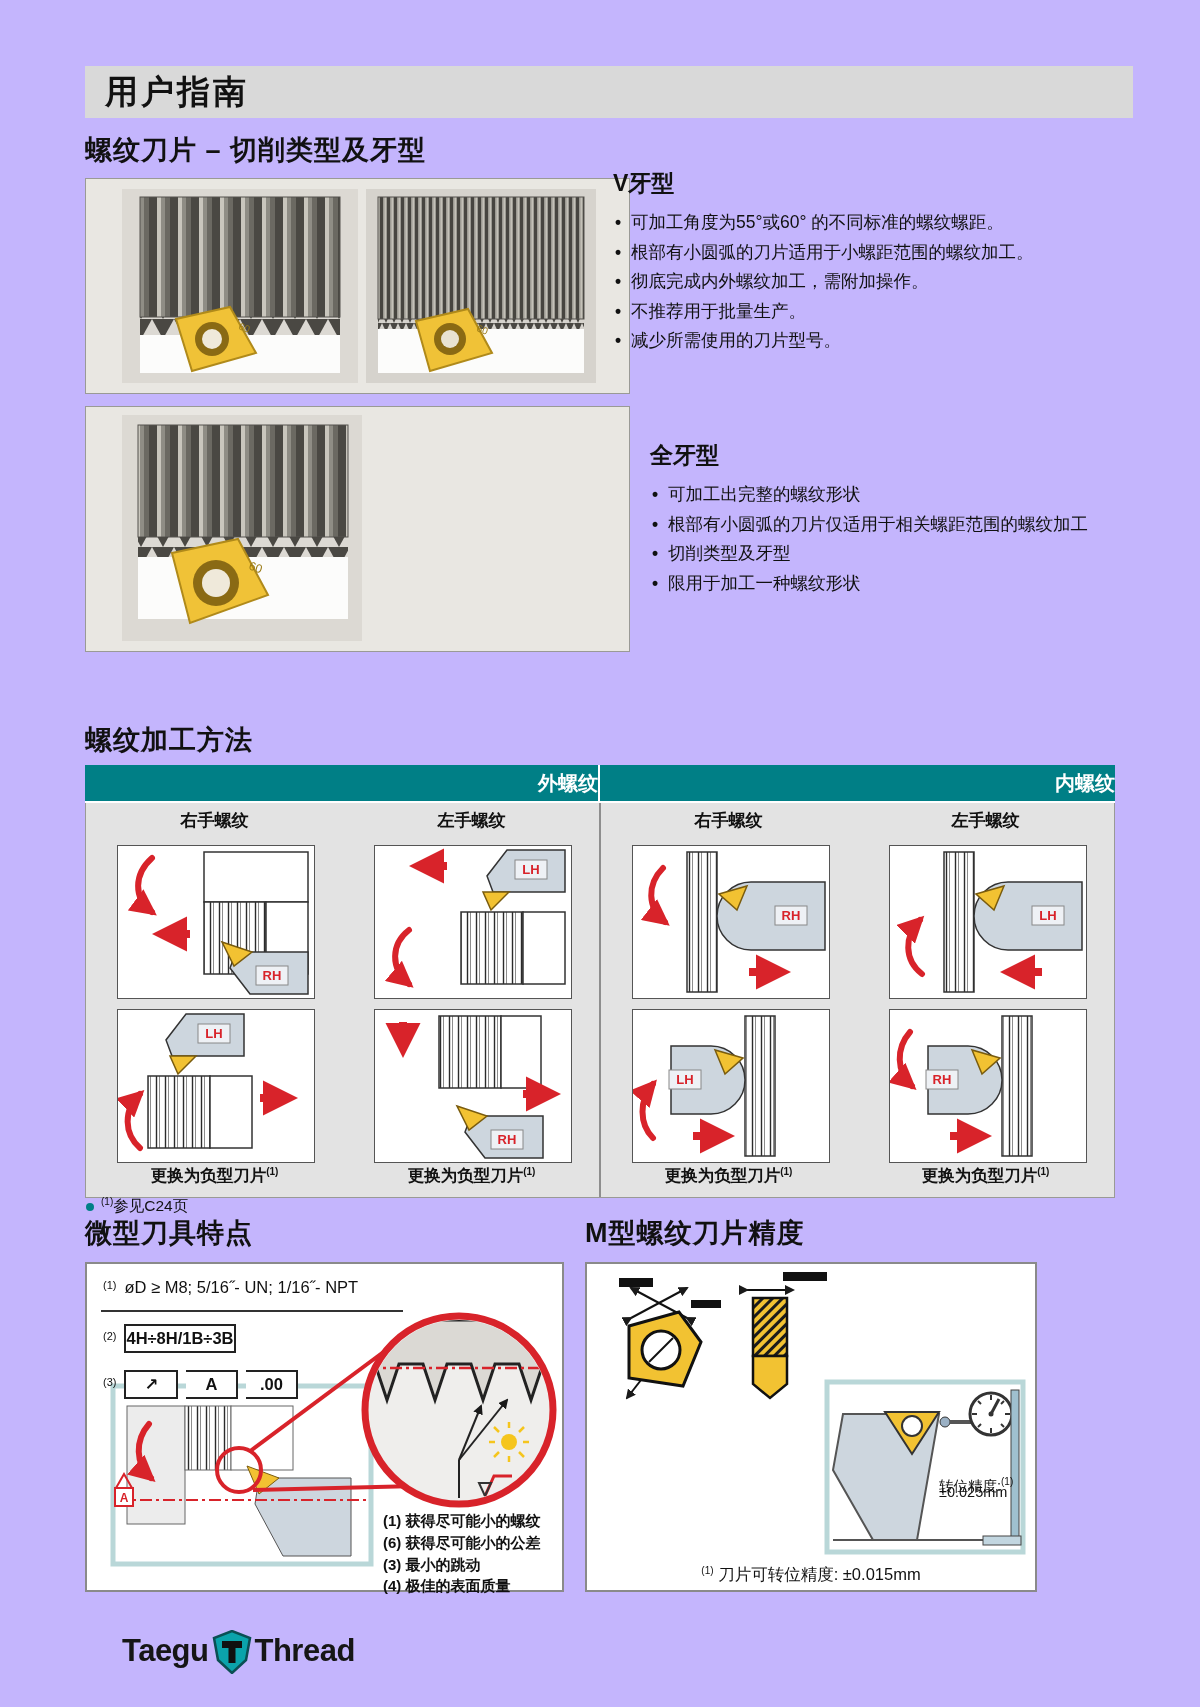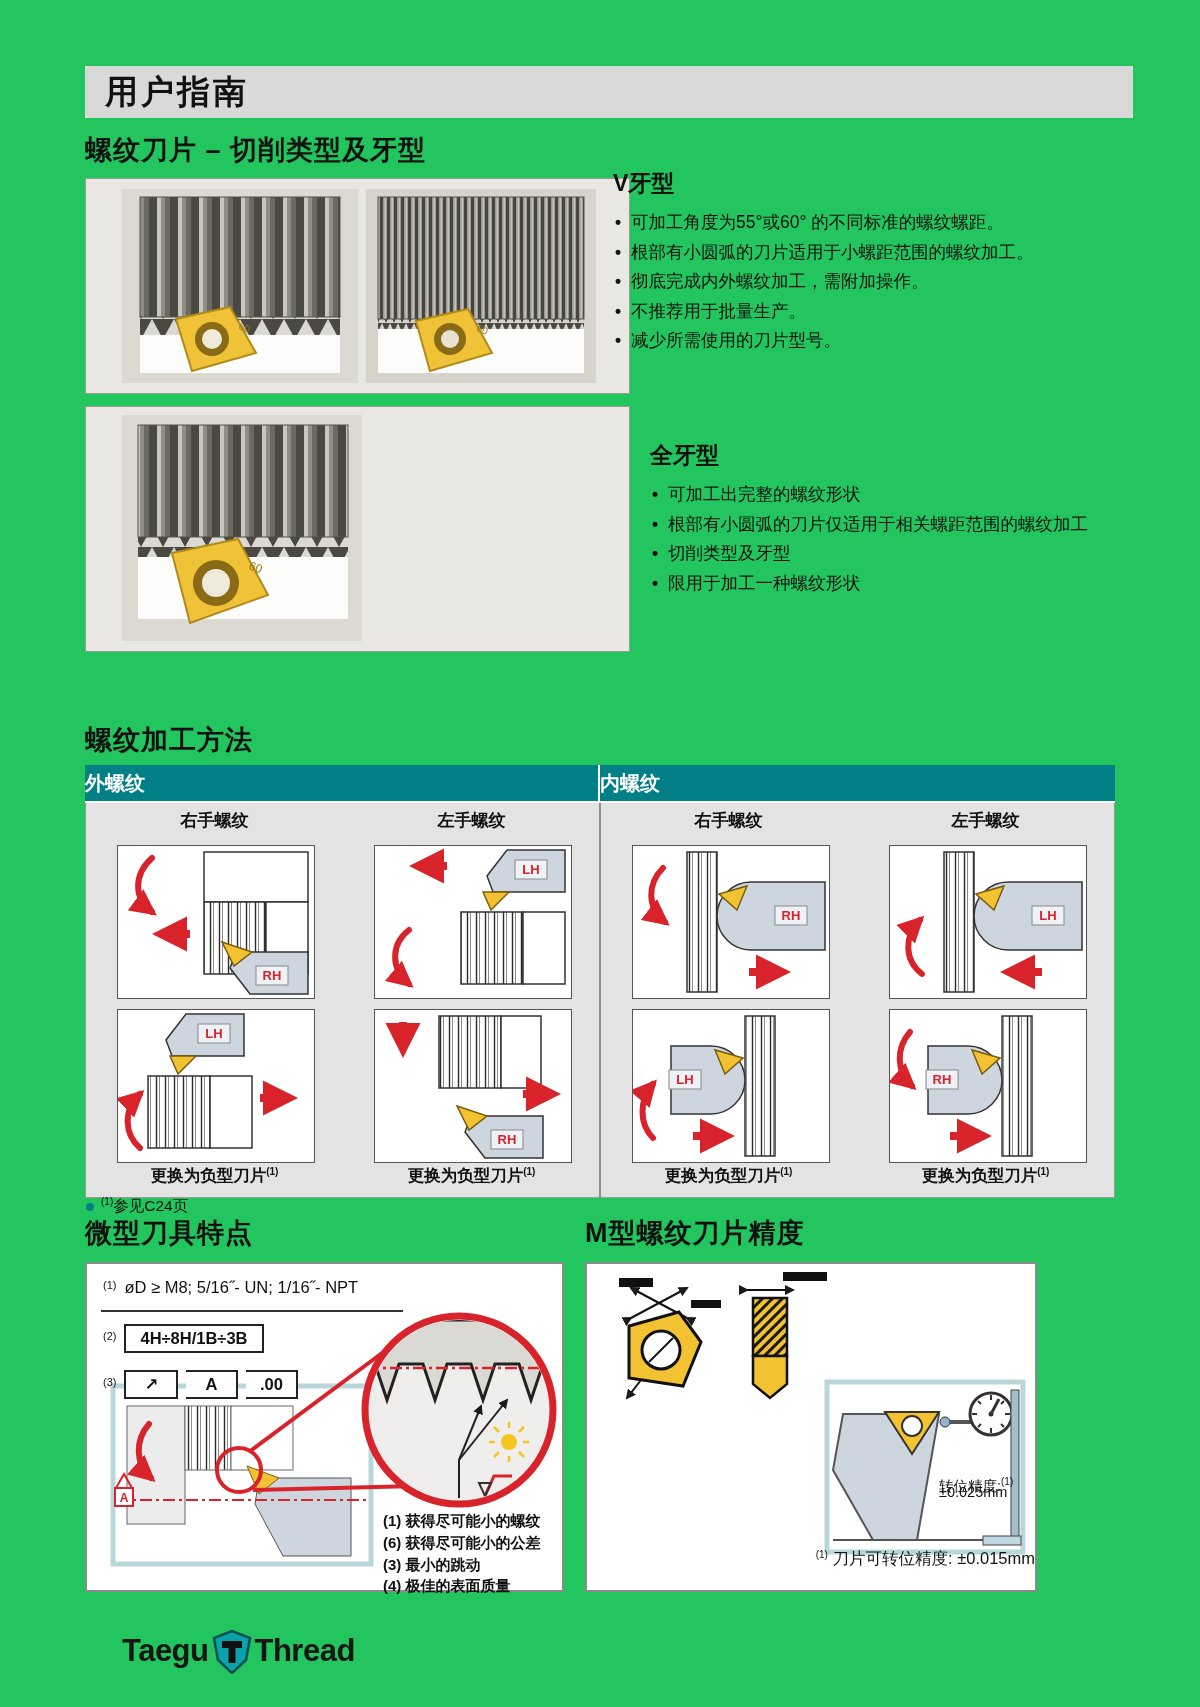--- a/index.html
+++ b/index.html
@@ -1,16 +1,16 @@
 <!DOCTYPE html>
 <html><head>
 <meta charset="utf-8">
 <style>
   html,body{margin:0;padding:0;background:#fff;}
-  #page{position:relative;width:1200px;height:1707px;background:#22c55e;overflow:hidden;
+  #page{position:relative;width:1200px;height:1707px;background:#c4b5fd;overflow:hidden;
         font-family:"Liberation Sans","DejaVu Sans",sans-serif;color:#111;}
   .abs{position:absolute;}
   
   .hdrbar{left:85px;top:66px;width:1048px;height:52px;background:#d9d9d9;
           font-size:33px;font-weight:800;line-height:52px;padding-left:20px;
           box-sizing:border-box;letter-spacing:3px;}
   .sect-title{font-size:27px;font-weight:800;letter-spacing:1px;white-space:nowrap;}
   .t1{left:85px;top:132px;} .t2{left:85px;top:722px;}
   .t3{left:85px;top:1215px;} .t4{left:585px;top:1215px;}
   
@@ -20,21 +20,21 @@
   
   .vcol{left:613px;top:168px;width:468px;}
   .vcol2{left:650px;top:440px;width:468px;}
   .vh{font-size:23px;font-weight:800;margin:0 0 10px 0;}
   ul.vb{margin:0;padding:0;list-style:none;font-size:17.5px;line-height:1.52;}
   ul.vb li{position:relative;padding-left:18px;margin-bottom:3px;}
   ul.vb li::before{content:"•";position:absolute;left:2px;top:0;font-weight:700;}
   
   .tbl{left:85px;top:765px;width:1030px;}
   .thead{display:flex;height:36px;background:#007F86;border-bottom:2px solid #fff;}
-  .thead .hc{width:50%;color:#fff;font-size:20px;font-weight:700;text-align:left;
+  .thead .hc{width:50%;color:#fff;font-size:20px;font-weight:700;text-align:right;
              line-height:36px;box-sizing:border-box;}
   .thead .hc:first-child{border-right:2px solid #fff;}
   .tb{position:relative;height:394px;background:#e3e3e3;border:1px solid #9a9a96;border-top:none;}
   .subrow{position:absolute;left:0;top:0;width:100%;display:flex;}
   .subrow .sc{width:25%;text-align:center;font-size:17px;font-weight:700;line-height:36px;}
   .vdiv{position:absolute;left:50%;top:0;bottom:0;width:2px;background:#8e8e8e;margin-left:-1px;}
   .diag{position:absolute;width:196px;height:152px;background:#fff;border:1px solid #555;}
   .diag svg{display:block;width:100%;height:100%;}
   .caprow{position:absolute;left:0;top:362px;width:100%;display:flex;}
   .caprow .cap{width:25%;text-align:center;font-size:16.5px;font-weight:600;}
@@ -43,29 +43,29 @@
   .dot{width:8px;height:8px;border-radius:50%;background:#007F86;display:inline-block;}
   .fnote sup{font-size:10px;}
   
   .boxL{left:85px;top:1262px;width:475px;height:326px;border:2px solid #8a8a8a;background:#fff;}
   .boxR{left:585px;top:1262px;width:448px;height:326px;border:2px solid #8a8a8a;background:#fff;}
   .boxL svg,.boxR svg{position:absolute;left:0;top:0;}
   .mrow{position:absolute;font-size:16.5px;display:flex;align-items:center;gap:8px;z-index:3;}
   .mrow sup{font-size:11px;margin-top:-6px;}
   .r1{left:16px;top:14px;} .r1line{position:absolute;left:14px;top:46px;width:302px;height:2px;background:#333;z-index:3;}
   .r2{left:16px;top:60px;} .r3{left:16px;top:106px;}
-  .mcell{border:2px solid #222;padding:3px 14px;font-weight:600;font-size:16.5px;background:#fff;}
+  .mcell{border:2px solid #222;padding:3px 0;font-weight:600;font-size:16.5px;background:#fff;}
   .r3 .mcell{width:34px;text-align:center;padding:3px 8px;border-left:none;}
   .r3 .mcell.first{border-left:2px solid #222;}
   .notesL{position:absolute;left:296px;top:246px;font-size:15px;line-height:1.45;z-index:3;
           margin:0;padding:0;list-style:none;font-weight:bold;}
   .accLab{position:absolute;left:352px;top:212px;font-size:14.5px;z-index:3;text-align:right;}
   .accLab sup{font-size:10px;}
   .accVal{position:absolute;left:352px;top:220px;font-size:14.5px;z-index:3;}
-  .capR{position:absolute;left:0;right:0;bottom:20px;text-align:right;font-size:16.5px;z-index:3;}
+  .capR{position:absolute;left:0;right:0;bottom:4px;text-align:center;font-size:16.5px;z-index:3;}
   .capR sup{font-size:10px;}
   
   .footTab{left:0;top:1720px;width:104px;height:81px;background:#0d9199;
            border-radius:0 14px 14px 0;color:#fff;font-size:20px;
            display:flex;align-items:center;justify-content:flex-end;
            padding-right:16px;box-sizing:border-box;letter-spacing:1px;}
   .brand{left:122px;top:1628px;display:flex;align-items:center;
          font-weight:800;font-size:31px;letter-spacing:-0.5px;color:#161616;}
   .brand .emb{margin:2px 3px 0 3px;}
   

